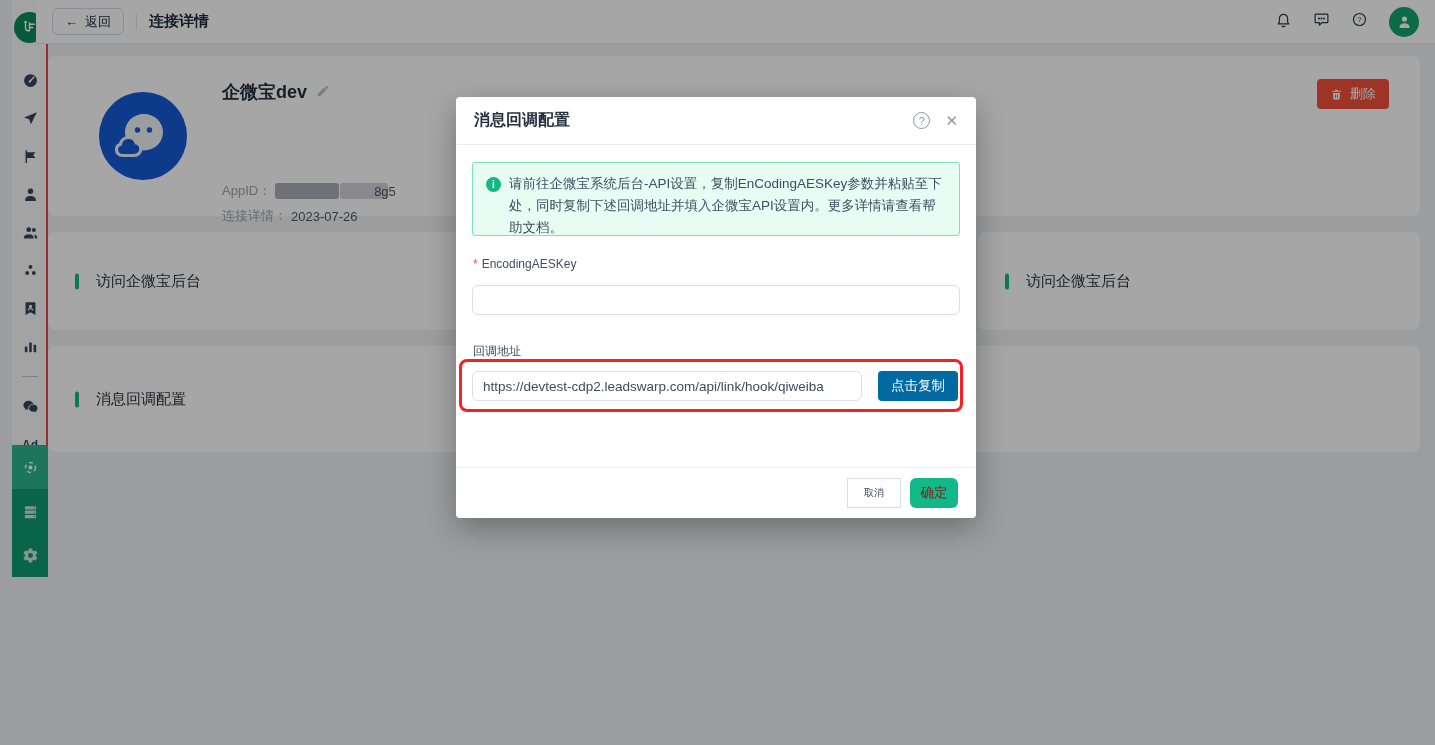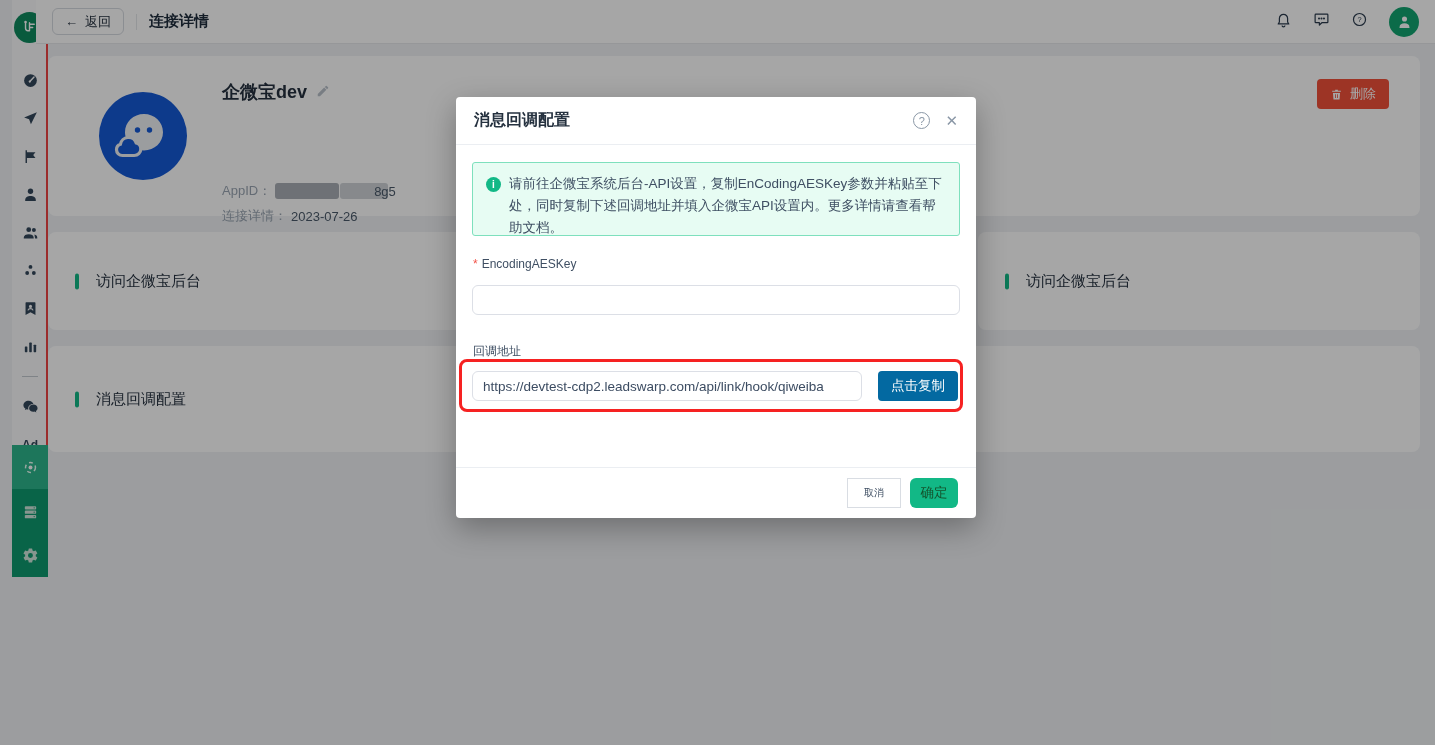--- a/index.html
+++ b/index.html
@@ -63,21 +63,21 @@
   .m-label { position:absolute; left:17px; font-size:12px; color:#3f4f63; }
   .req { color:#f25248; margin-right:4px; }
   .lbl-aes { top:160px; }
   .lbl-cb  { top:246px; }
   .m-input { position:absolute; left:16px; width:488px; height:30px; border:1px solid #dcdfe6; border-radius:6px; font-size:13.5px; color:#3c4c62; padding:5px 10px; background:#fff; font-family:inherit; outline:none; }
   .inp-aes { top:188px; }
   .inp-url { top:274px; width:390px; }
   .copy-btn { position:absolute; left:422px; top:274px; width:80px; height:30px; background:#0369a1; border:none; border-radius:4px; color:#fff; font-size:13.5px; cursor:pointer; }
   .m-footer { position:absolute; left:0; right:0; bottom:0; height:51px; border-top:1px solid #ebeef2; display:flex; align-items:center; justify-content:flex-end; gap:9px; padding-right:18px; }
   .btn-cancel { width:54px; height:30px; background:#fff; border:1px solid #d9dde3; border-radius:0; font-size:10px; color:#3f4f63; cursor:pointer; }
-  .btn-ok { width:48px; height:30px; background:#12b886; border:none; border-radius:6px; font-size:13.5px; color:#14532d; cursor:pointer; }
+  .btn-ok { width:48px; height:30px; background:#12b886; border:none; border-radius:6px; font-size:13.5px; color:#7f1d1d; cursor:pointer; }
   .annotation { position:absolute; left:459px; top:359px; width:504px; height:53px; border:3px solid #f62222; border-radius:8px; z-index:70; pointer-events:none; }
 </style>
 </head>
 <body>
 
 <div class="app">
 
   <div class="sidebar">
     <div class="logo">
       <svg viewBox="0 0 24 24" width="19" height="19">

